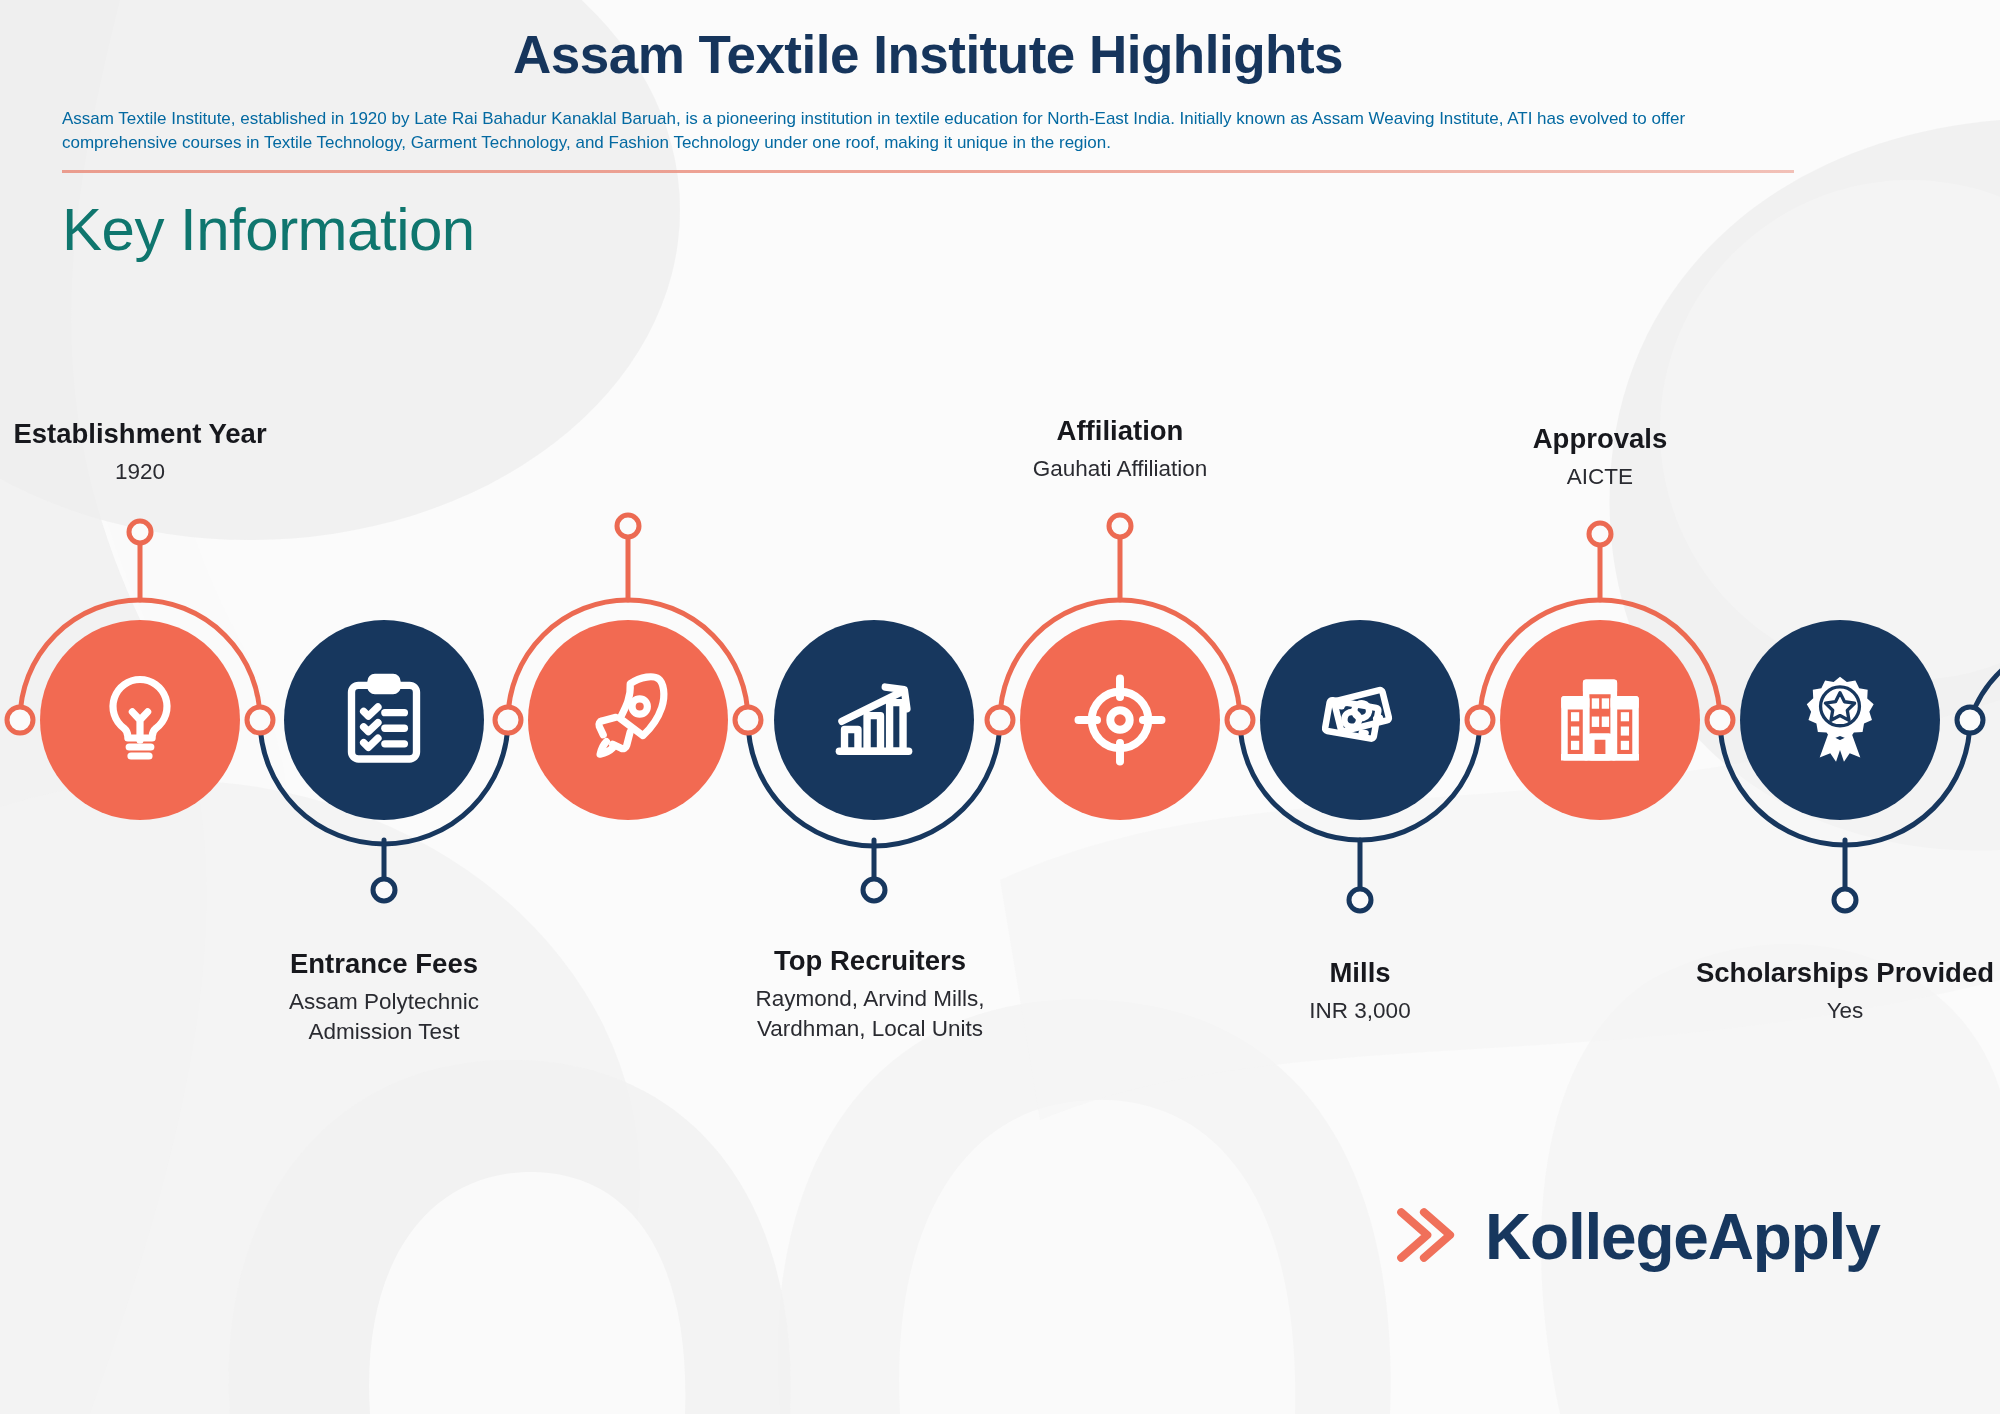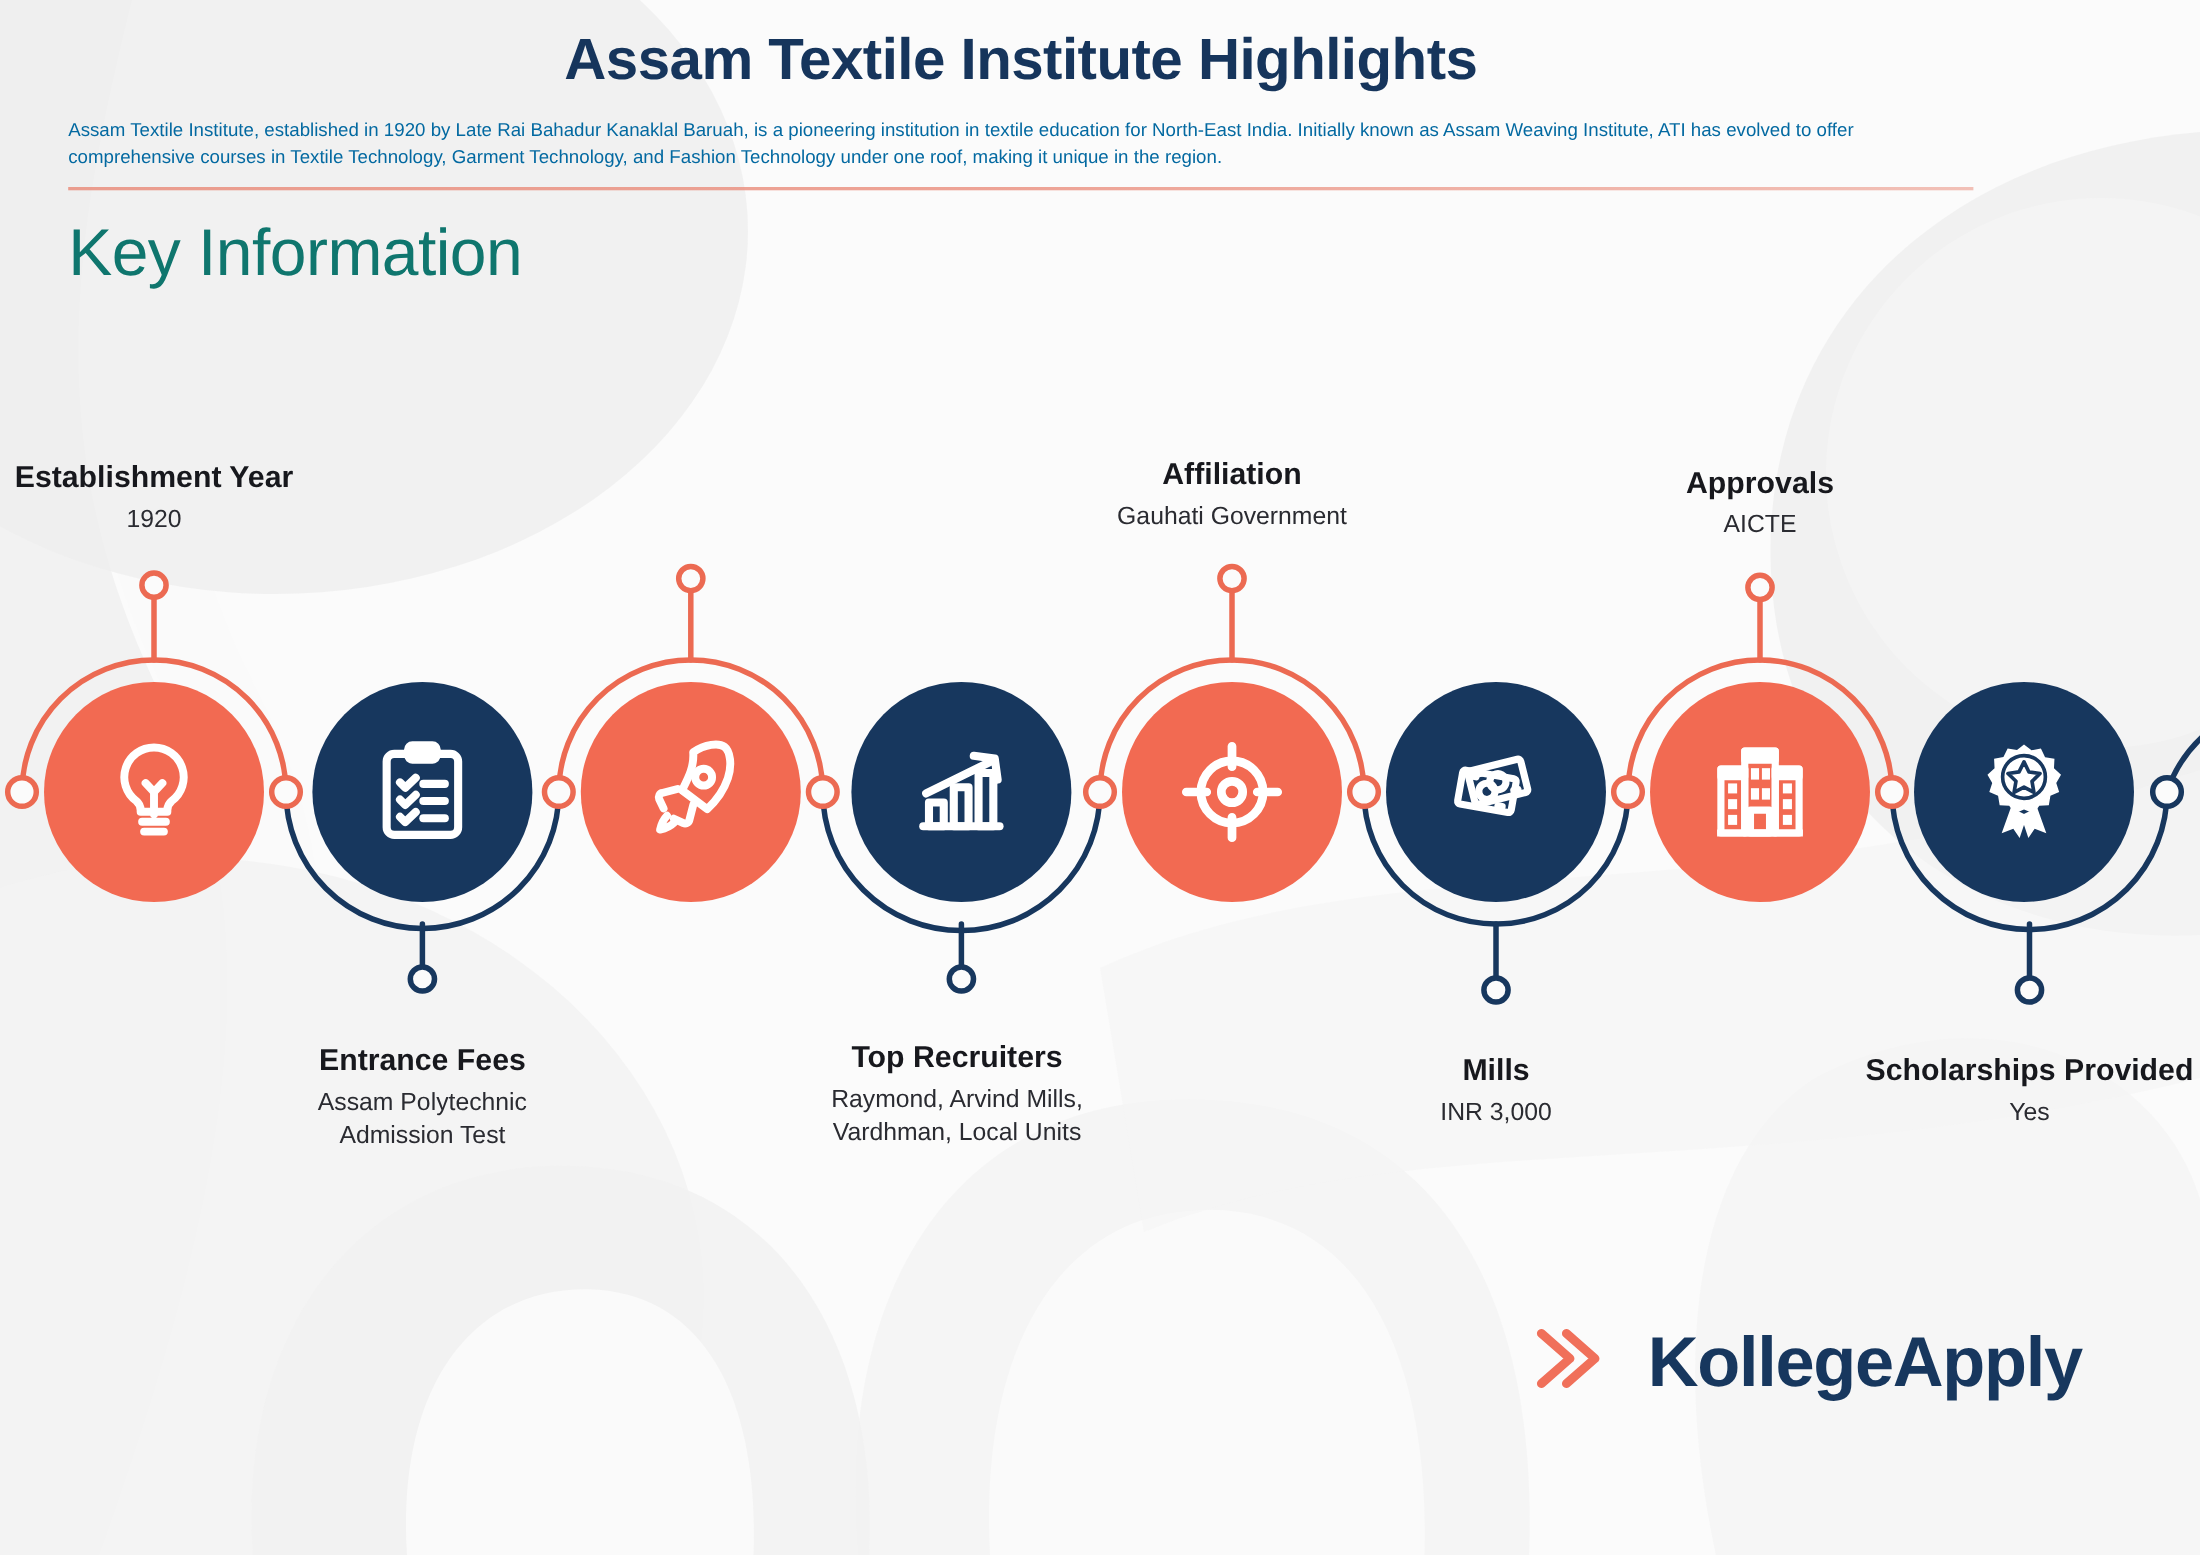--- a/index.html
+++ b/index.html
@@ -78,21 +78,21 @@
     color:#2a2b31;
     line-height:1.35;
     margin-top:7px;
   }
 
   
   .logo {
     position:absolute;
     left:1385px; top:1196px;
     z-index:6;
-    display:flex; align-items:center; gap:35px;
+    display:flex; align-items:center; gap:22px;
   }
   .logo-text {
     font-size:64px;
     font-weight:bold;
     color:#17375e;
     letter-spacing:-1.2px;
     line-height:1;
   }
 </style>
 </head>
@@ -255,21 +255,21 @@
     <span>
       <svg width="106" height="106" viewBox="0 0 24 24" fill="none" stroke="#fff" stroke-width="1.8" stroke-linecap="round">
         <circle cx="12" cy="12" r="6.4"></circle>
         <circle cx="12" cy="12" r="2.2"></circle>
         <path d="M12 2.6v4.2M12 17.2v4.2M2.6 12h4.2M17.2 12h4.2"></path>
       </svg>
     </span>
   </div>
   <div class="label" style="left:955px; top:415px;">
     <div class="name">Affiliation</div>
-    <div class="value">Gauhati Government</div>
+    <div class="value">Gauhati Affiliation</div>
   </div>
 
   <div class="node navy" style="left:1260px; top:620px;">
     <span>
       <svg width="104" height="104" viewBox="0 0 24 24" fill="none" stroke="#fff" stroke-width="1.5" stroke-linecap="round" stroke-linejoin="round">
         <g transform="rotate(-14 12 12)">
           <rect x="7.2" y="6.4" width="11.4" height="7.2" rx="0.6"></rect>
           <circle cx="12.9" cy="10" r="1.7"></circle>
           <path d="M9.2 7.4h.9M15.7 12.6h.9"></path>
         </g>

